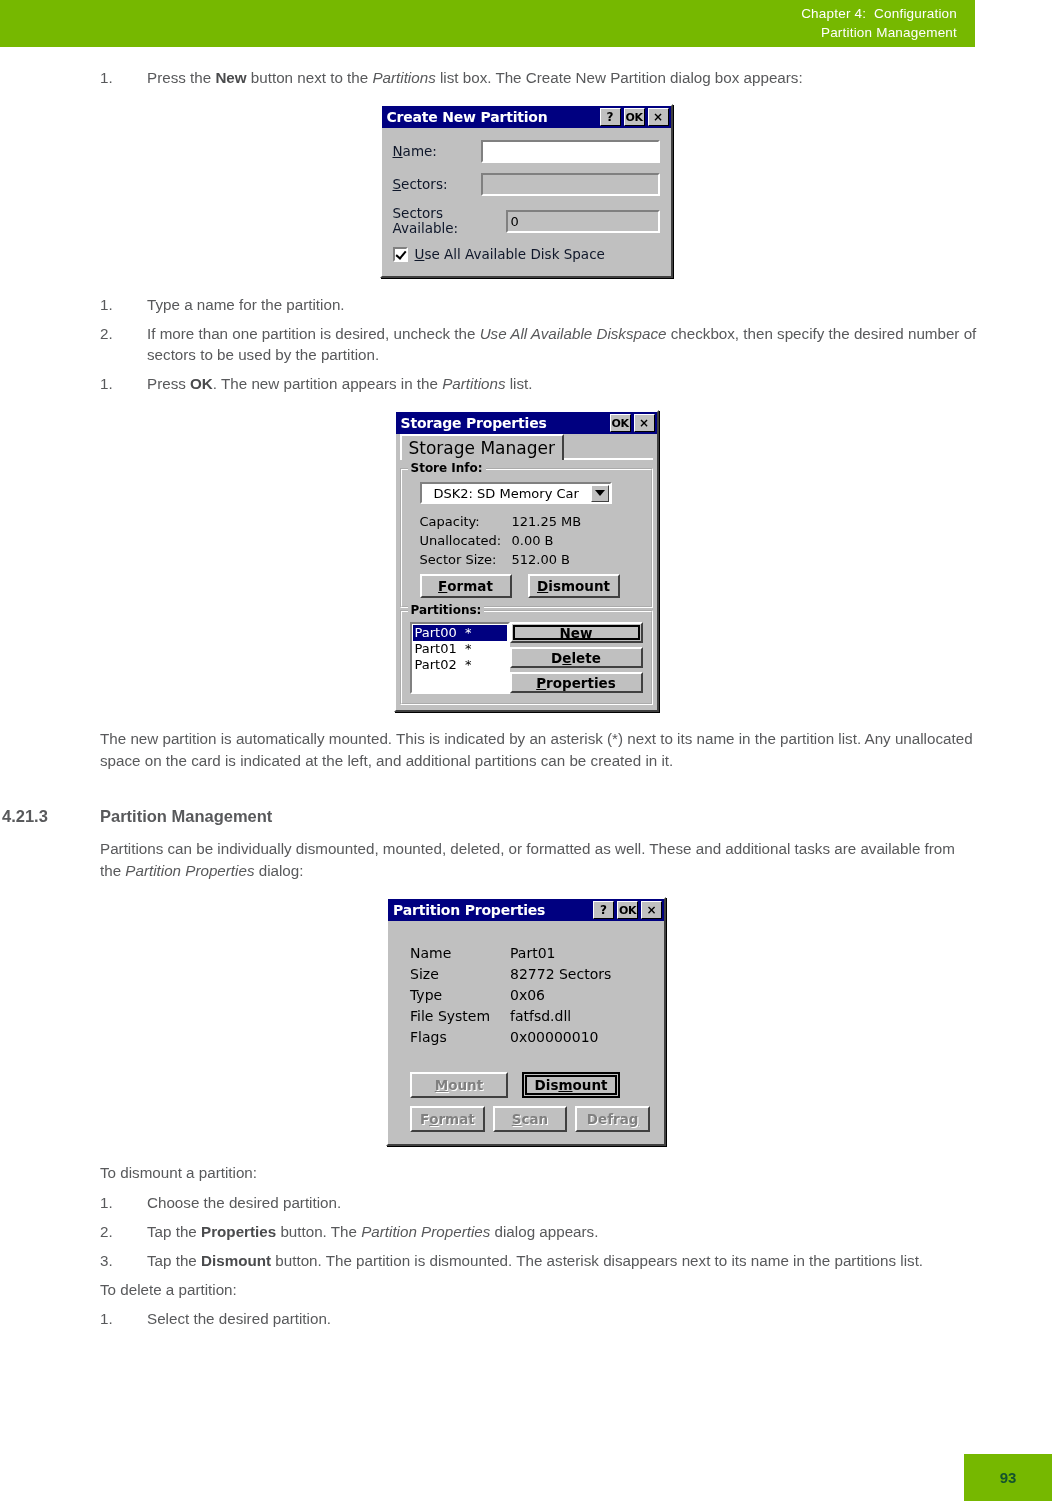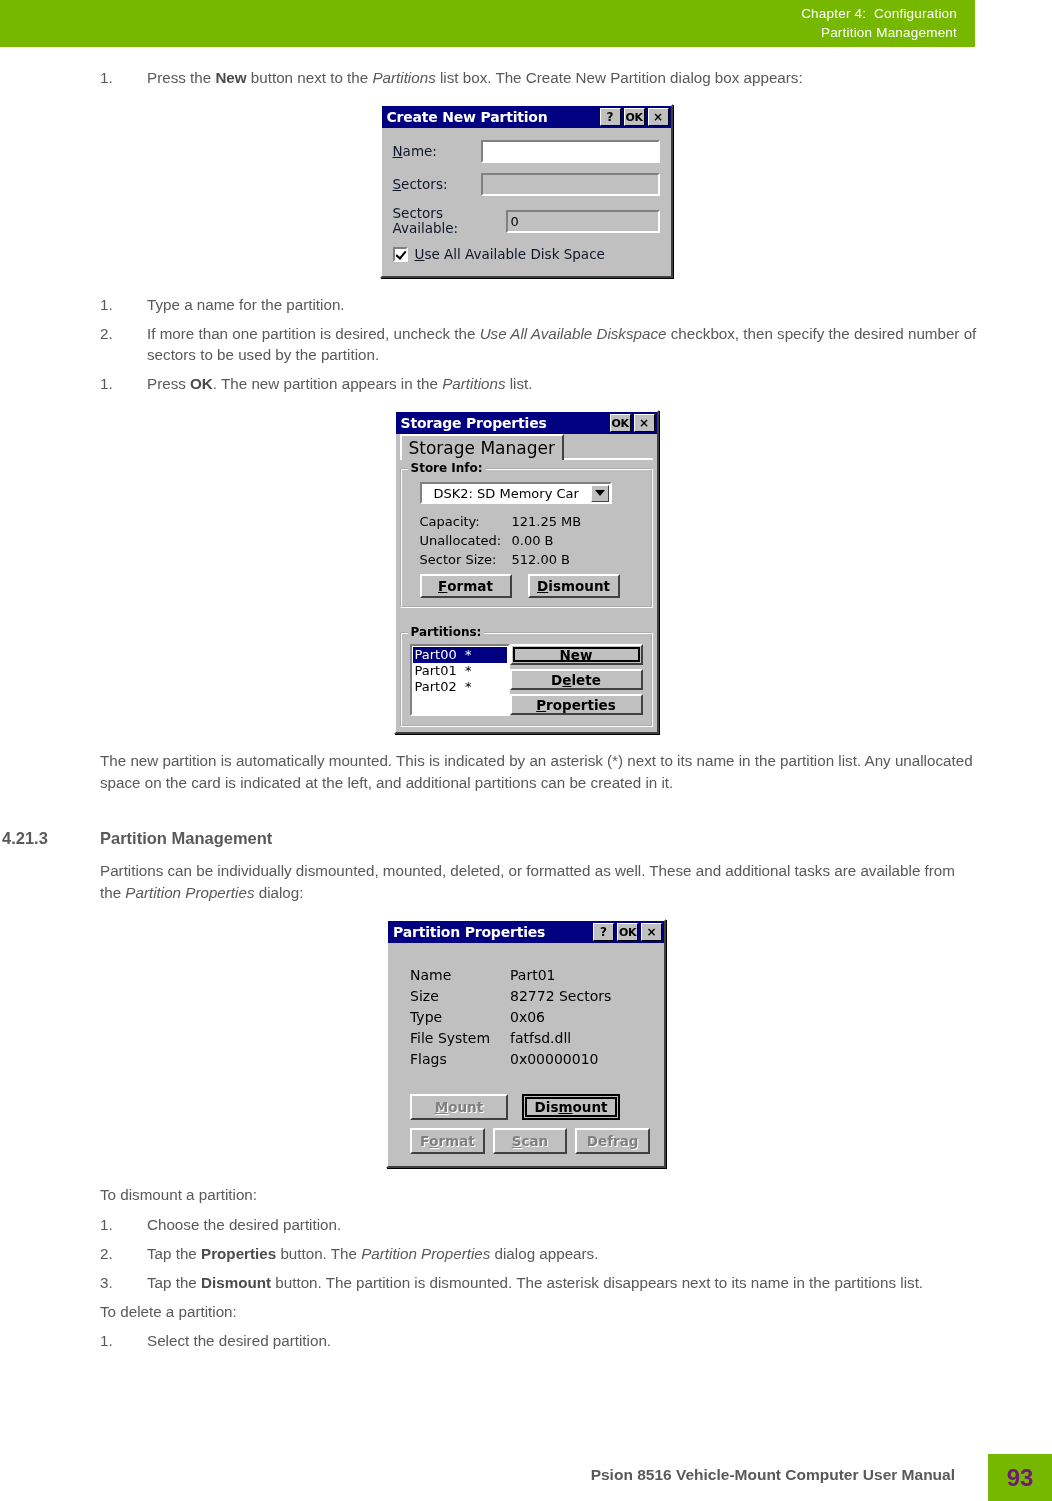--- a/index.html
+++ b/index.html
@@ -331,25 +331,25 @@
     top: 12px;
     font-size: 15.5px;
     font-weight: bold;
     color: #58595b;
     white-space: nowrap;
   }
   .footer .ftr-page {
     position: absolute;
     right: 0;
     top: 0;
-    width: 64px;
+    width: 88px;
     height: 47px;
     background: #76b800;
-    color: #701a75;
-    font-size: 24px;
+    color: #14532d;
+    font-size: 15px;
     font-weight: bold;
     display: flex;
     align-items: center;
     justify-content: center;
   }
 </style>
 </head>
 <body>
 
 <div class="page-header">
@@ -466,21 +466,21 @@
               <span class="v">512.00 B</span>
             </div>
           </div>
 
           <div style="display:flex; gap:16px; padding-left:10px; margin-top:5px;">
             <span class="btn" style="width:92px; height:24px;"><span class="ul">F</span>ormat</span>
             <span class="btn" style="width:92px; height:24px;"><span class="ul">D</span>ismount</span>
           </div>
         </div>
 
-        <div class="group" style="margin-top:24px; padding:10px 8px 9px 8px;">
+        <div class="group" style="margin-top:2px; padding:10px 8px 9px 8px;">
           <span class="group-title">Partitions:</span>
 
           <div style="display:flex; ">
             <div class="listbox" style="width:100px; height:72px;">
               <div class="li sel">Part00  *</div>
               <div class="li">Part01  *</div>
               <div class="li">Part02  *</div>
             </div>
             <div style="display:flex; flex-direction:column; gap:4px; flex:1 1 auto;">
               <span class="btn focus" style="height:21px;"><span class="ul">N</span>ew</span>
@@ -587,15 +587,14 @@
   <div class="spacer-8"></div>
 
   <div class="step">
     <span class="num">1.</span>
     <span class="txt">Select the desired partition.</span>
   </div>
 
 </div>
 
 <div class="footer">
-  <span class="ftr-text">Psion 8516 Vehicle-Mount Computer User Manual</span>
   <span class="ftr-page">93</span>
 </div>
 
 </body></html>

